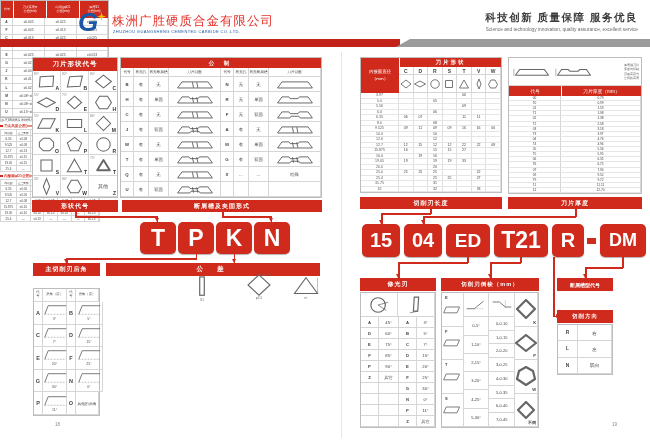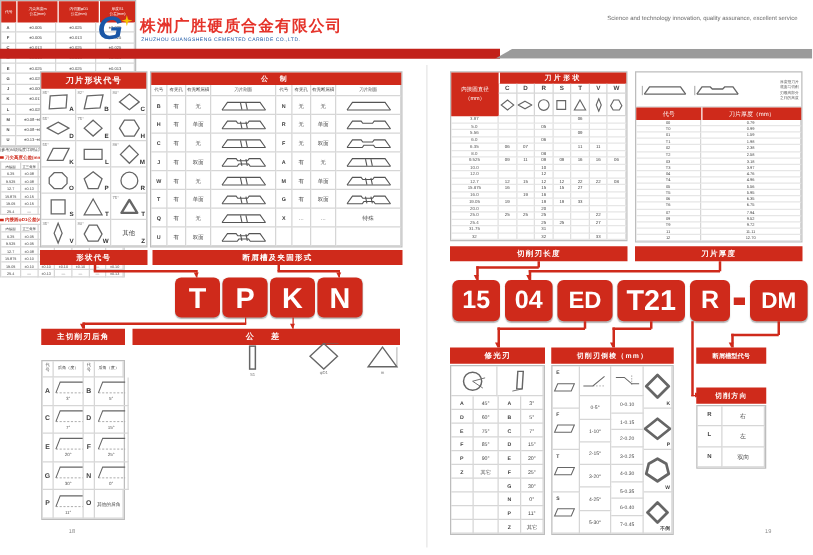--- a/index.html
+++ b/index.html
@@ -11,21 +11,21 @@
 .tile{position:absolute;background:var(--red);border-radius:5px;color:#fff;font-weight:700;display:flex;align-items:center;justify-content:center;box-shadow:0 1px 1px rgba(0,0,0,.3);}
 .tbl{position:absolute;background:#fff;border:1px solid var(--bd);}
 .ln{position:absolute;background:var(--red);}
 .ar{position:absolute;width:0;height:0;border-left:2.5px solid transparent;border-right:2.5px solid transparent;border-top:4px solid var(--red);}
 .ar-r{position:absolute;width:0;height:0;border-top:2.5px solid transparent;border-bottom:2.5px solid transparent;border-left:4px solid var(--red);}
 svg{display:block;}
 svg.ol{fill:none;stroke:#666;stroke-width:1.3;}
 
 #logoG{position:absolute;left:78px;top:7px;font-size:26px;font-weight:700;font-style:italic;color:#1b57a6;}
 #logoStar{position:absolute;left:97px;top:12px;width:9px;height:9px;background:#f5c400;clip-path:polygon(50% 0,60% 40%,100% 50%,60% 60%,50% 100%,40% 60%,0 50%,40% 40%);}
-#coCn{position:absolute;left:112px;top:13px;font-size:12.5px;font-weight:700;color:#e5332a;letter-spacing:1px;}
+#coCn{position:absolute;left:112px;top:13px;font-size:12.5px;font-weight:400;color:#e5332a;letter-spacing:1px;}
 #coEn{position:absolute;left:113px;top:29px;font-size:4px;color:#1b57a6;letter-spacing:.4px;}
 #slogan{position:absolute;right:12px;top:11px;text-align:right;}
 #sloganCn{font-size:10.5px;font-weight:700;color:#3c3c3c;letter-spacing:1.5px;}
 #sloganEn{font-size:4.8px;color:#6a6a6a;margin-top:2px;}
 #barRed{position:absolute;left:0;top:39px;width:400px;height:8px;background:#c2211a;}
 #barGray{position:absolute;left:396px;top:39px;width:254px;height:8px;background:#9b9b9b;clip-path:polygon(14px 0,100% 0,100% 100%,0 100%);}
 #divider{position:absolute;left:341px;top:52px;width:1px;height:386px;background:#e6e6e6;}
 .pageno{position:absolute;font-size:4.5px;color:#888;}
 
 #shapeTable{left:32px;top:57px;width:86px;height:141px;}
@@ -134,20 +134,21 @@
 .drow .dc{font-weight:700;}
 </style>
 </head>
 <body>
 
 <div id="logoG">G</div>
 <div id="logoStar"></div>
 <div id="coCn">株洲广胜硬质合金有限公司</div>
 <div id="coEn">ZHUZHOU GUANGSHENG CEMENTED CARBIDE CO.,LTD.</div>
 <div id="slogan">
+  <div id="sloganCn">科技创新  质量保障  服务优良</div>
   <div id="sloganEn">Science and technology innovation, quality assurance, excellent service</div>
 </div>
 <div id="barRed"></div>
 <div id="barGray"></div>
 <div id="divider"></div>
 
 <div id="shapeTable" class="tbl">
   <div id="shapeTitle">刀片形状代号</div>
   <div id="shapeGrid">
       <div class="sc">

